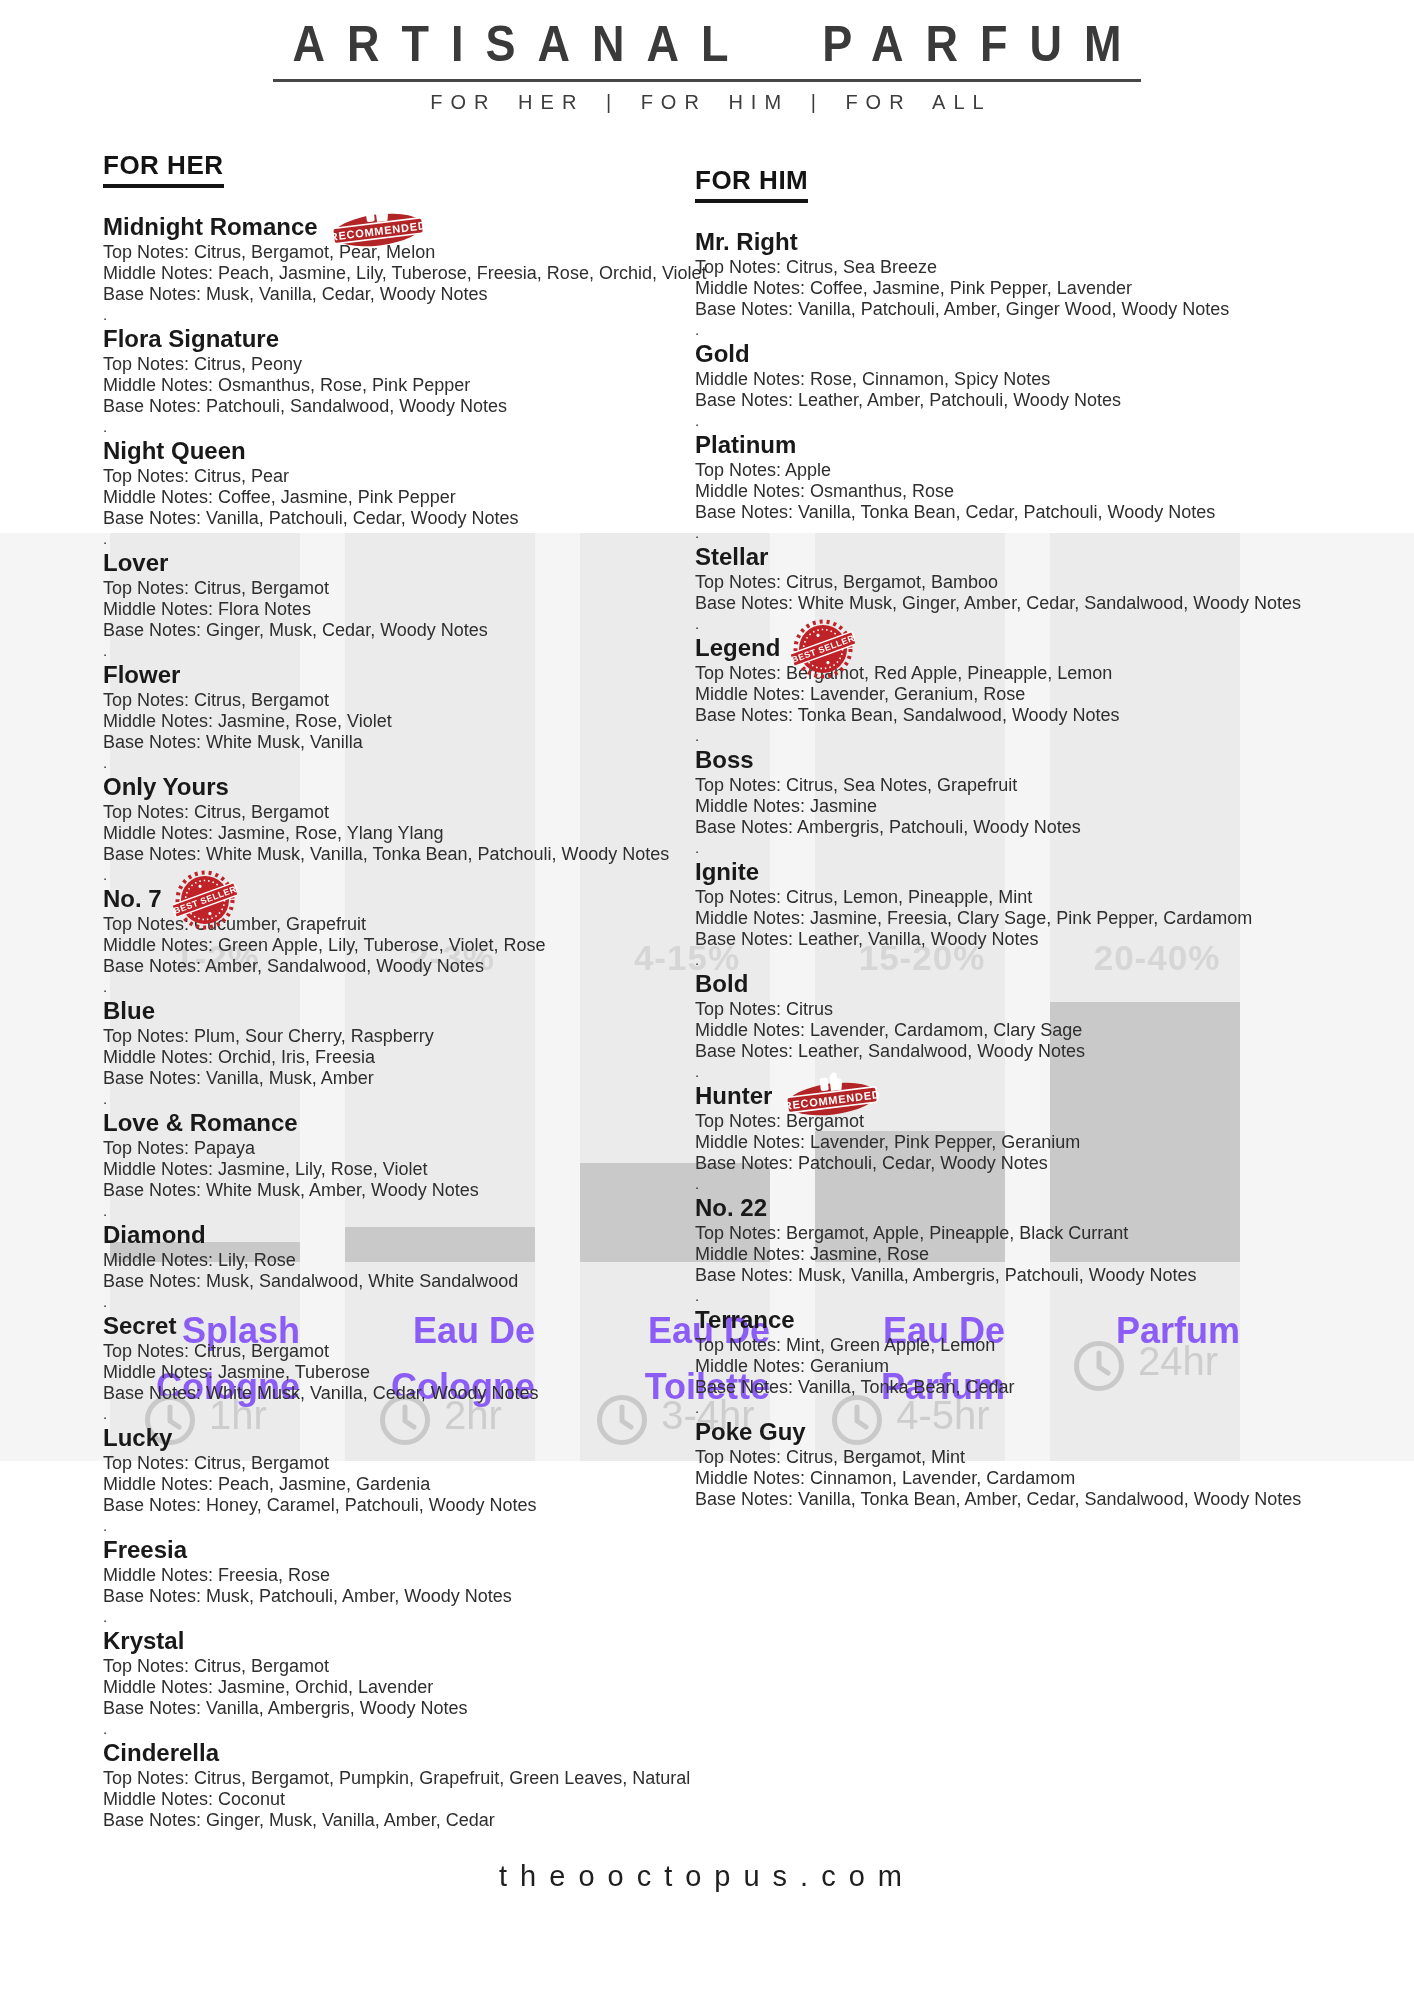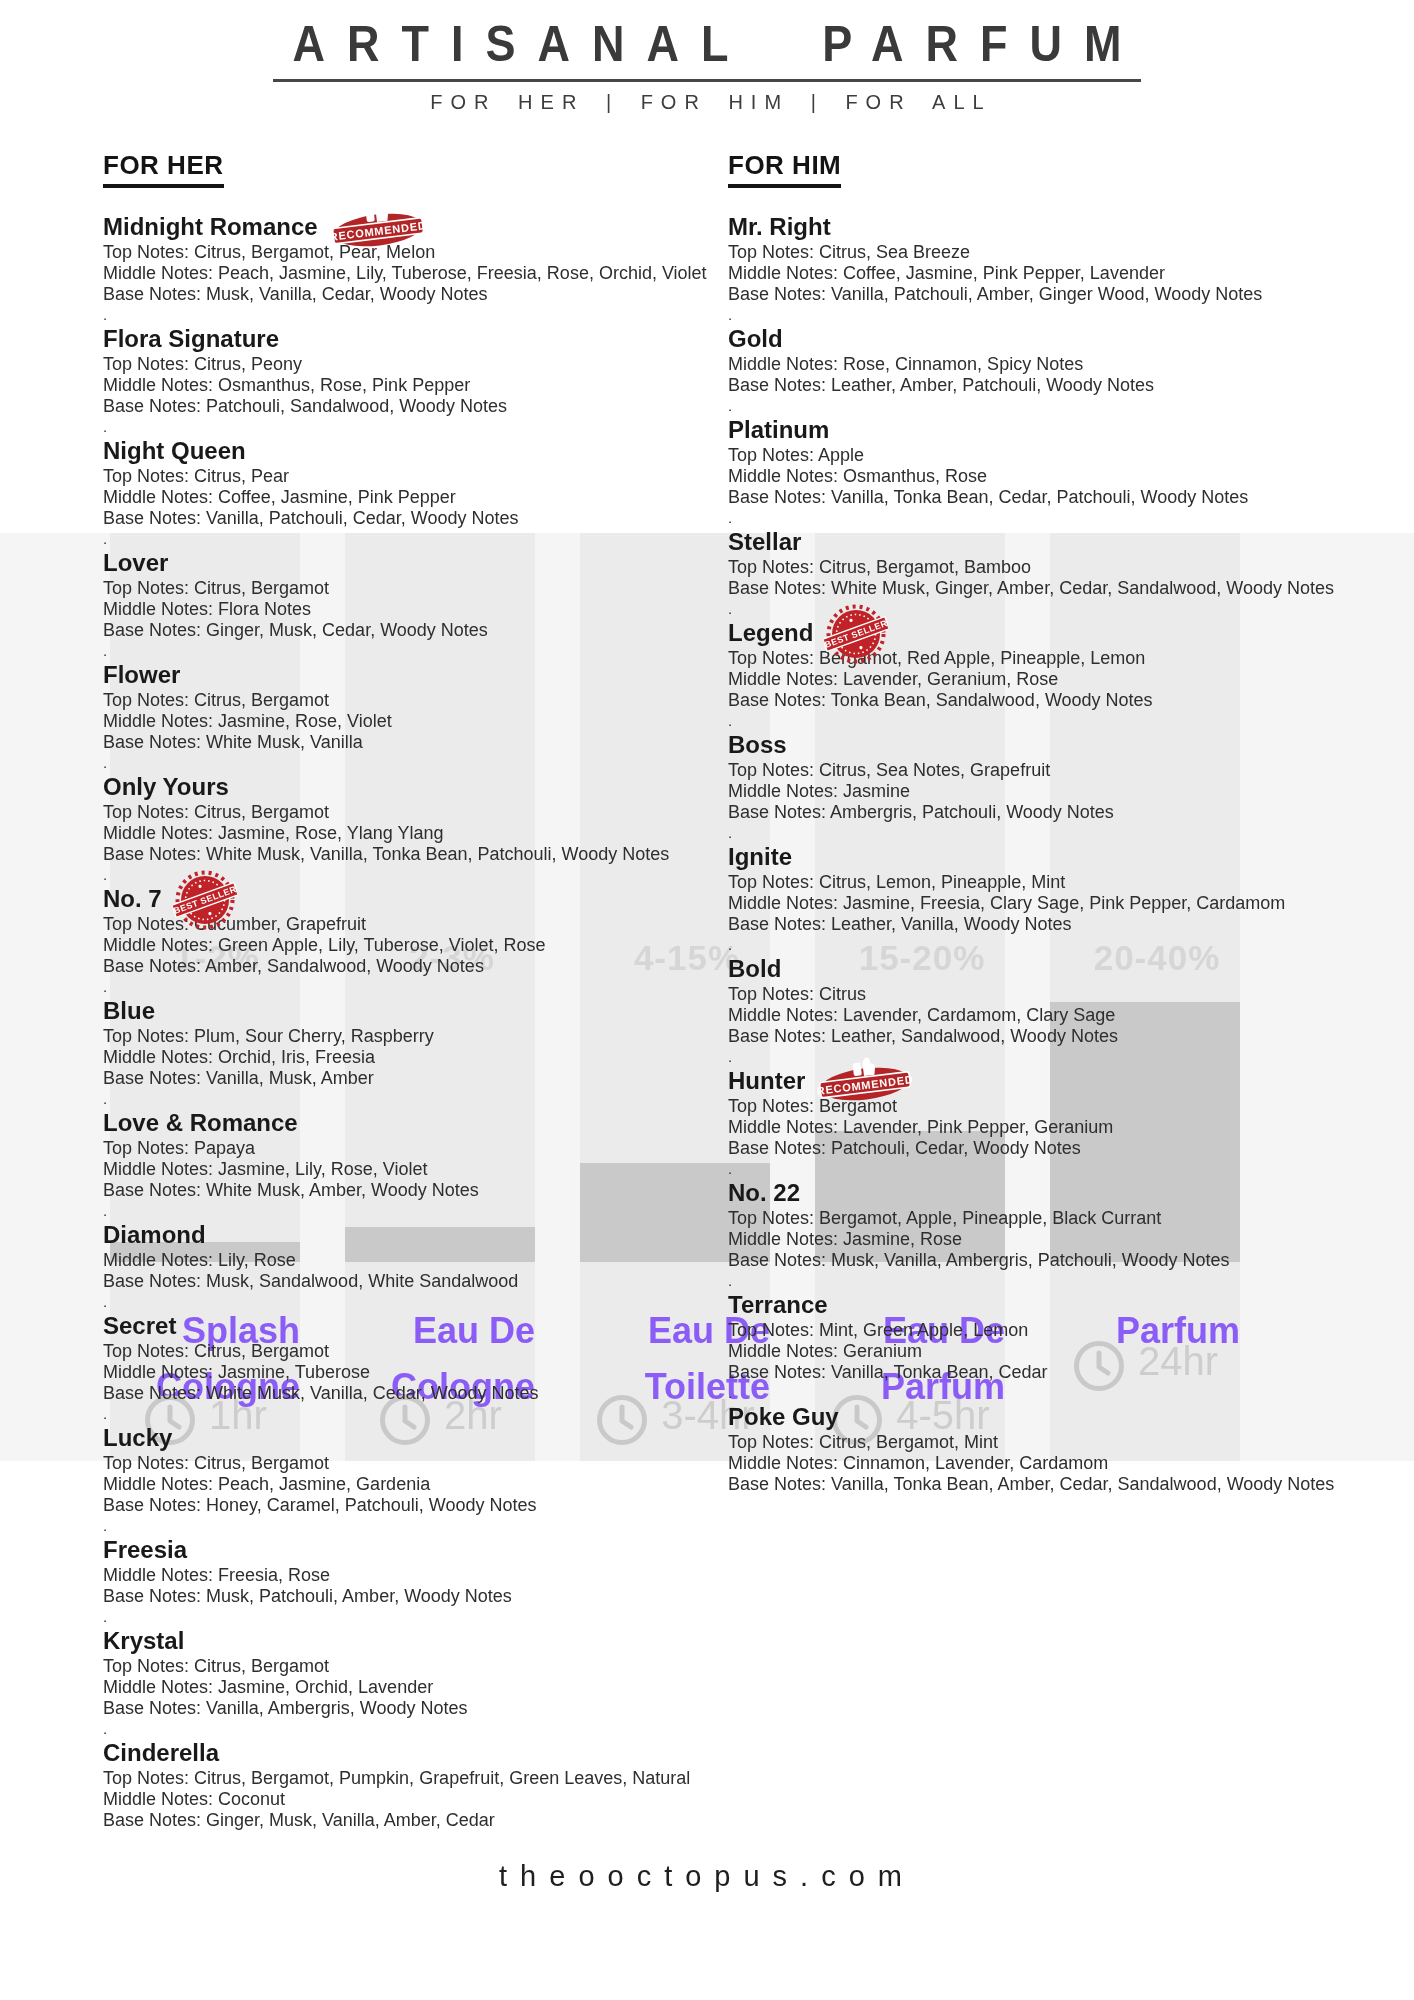--- a/index.html
+++ b/index.html
@@ -28,21 +28,21 @@
   .wm-bar{position:absolute;left:0;width:100%;background:#c9c9c9;}
   .wm-label{position:absolute;top:770px;left:0;width:100%;text-align:right;
     font-size:36px;font-weight:bold;color:#8b5cf6;line-height:56px;}
   .wm-clock-row{position:absolute;top:860px;left:0;width:100%;
     display:flex;align-items:flex-start;justify-content:center;gap:12px;}
   .wm-clock-row.single{top:806px;}
   .wm-duration{font-size:40px;color:#cdcdcd;}
   
   .column{position:absolute;top:148px;z-index:1;}
   .col-left{left:103px;width:608px;}
-  .col-right{left:728px;width:670px;}
+  .col-right{left:695px;width:670px;margin-top:15px;}
   .section-heading{
     display:inline-block;font-size:26px;font-weight:900;color:#141414;
     line-height:34px;border-bottom:4px solid #141414;padding-bottom:2px;letter-spacing:0.5px;
   }
   .entries{margin-top:24px;}
   .entry-title{font-size:24px;font-weight:bold;color:#191919;line-height:30px;}
   .note{font-size:18px;color:#2e2e2e;line-height:21px;}
   .dot{font-size:15px;line-height:13px;margin:3px 0;color:#2e2e2e;}
   
   .badge-slot{display:inline-block;position:relative;vertical-align:middle;height:26px;}

